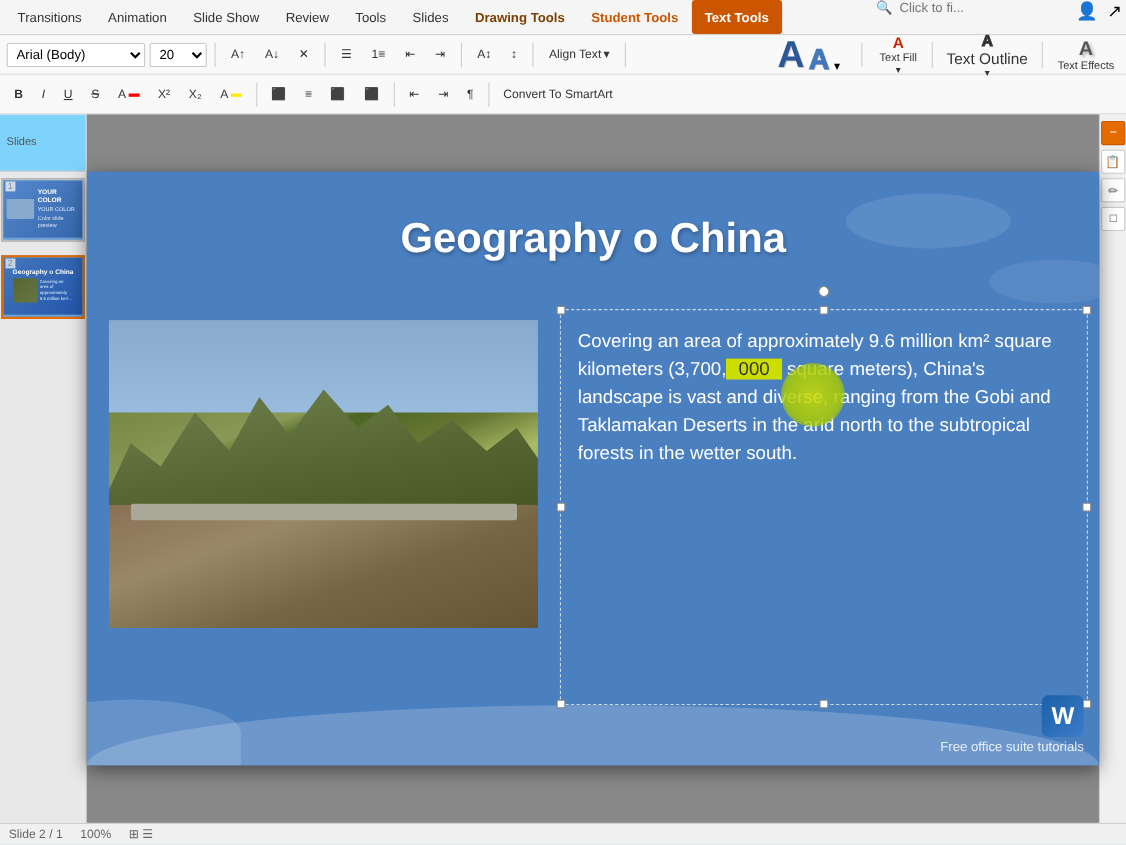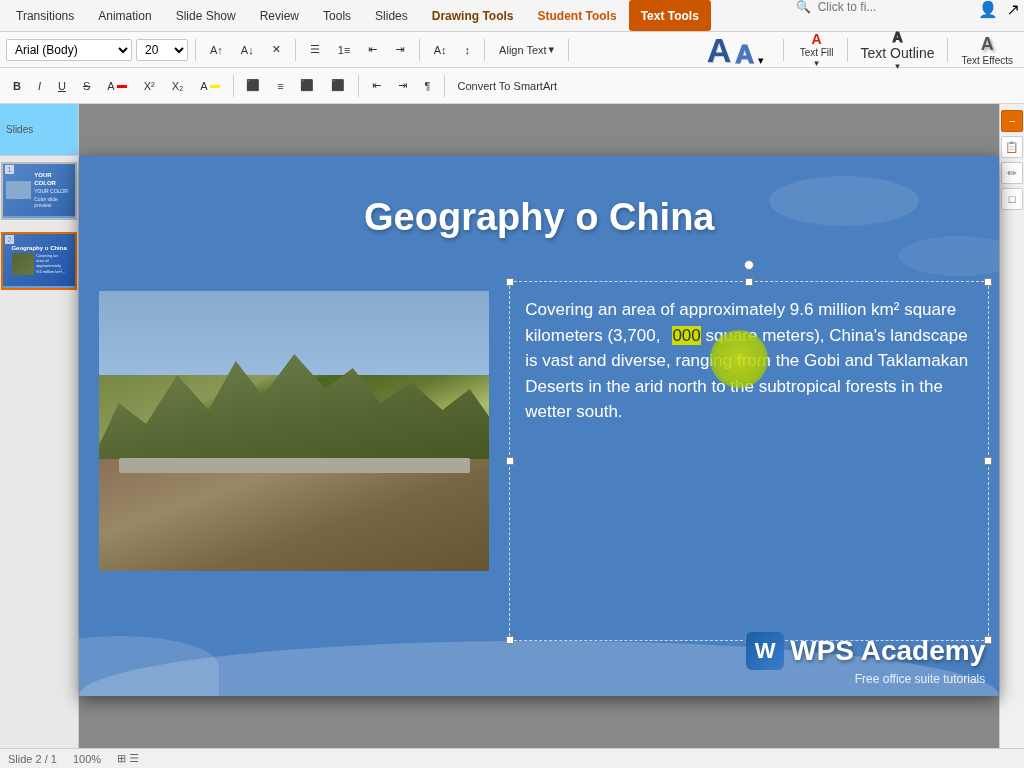--- a/index.html
+++ b/index.html
@@ -422,22 +422,21 @@
       margin-top: 2px;
     }
 
     .bold-btn { font-weight: bold; }
     .italic-btn { font-style: italic; }
     .underline-btn { text-decoration: underline; }
 
     .highlight-yellow {
       background: #ccdd00;
       color: #333;
-      padding: 0 0;
-      margin-left: 12px;
+      padding: 0 11px;
     }
 
     .cloud-bottom {
       position: absolute;
       bottom: 0;
       left: 0;
       right: 0;
       height: 55px;
       background: rgba(255,255,255,0.2);
       border-radius: 50% 50% 0 0 / 100% 100% 0 0;
@@ -630,21 +629,20 @@
 
         <span>Covering an area of approximately 9.6 million km² square kilometers (3,700,<span class="highlight-yellow">000</span> square meters), China's landscape is vast and diverse, ranging from the Gobi and Taklamakan Deserts in the arid north to the subtropical forests in the wetter south.</span>
 
         
         <div class="highlight-circle" style="top: 48px; left: 200px;"></div>
       </div>
 
       <div class="wps-watermark">
         <div class="wps-logo-row">
           <div class="wps-w-icon">W</div>
-          <div class="wps-academy-text">WPS Academy</div>
         </div>
         <div class="wps-subtitle">Free office suite tutorials</div>
       </div>
 
     </div>
   </div>
 
   <div class="right-panel">
     <button class="right-tool-btn active">−</button>
     <button class="right-tool-btn">📋</button>

